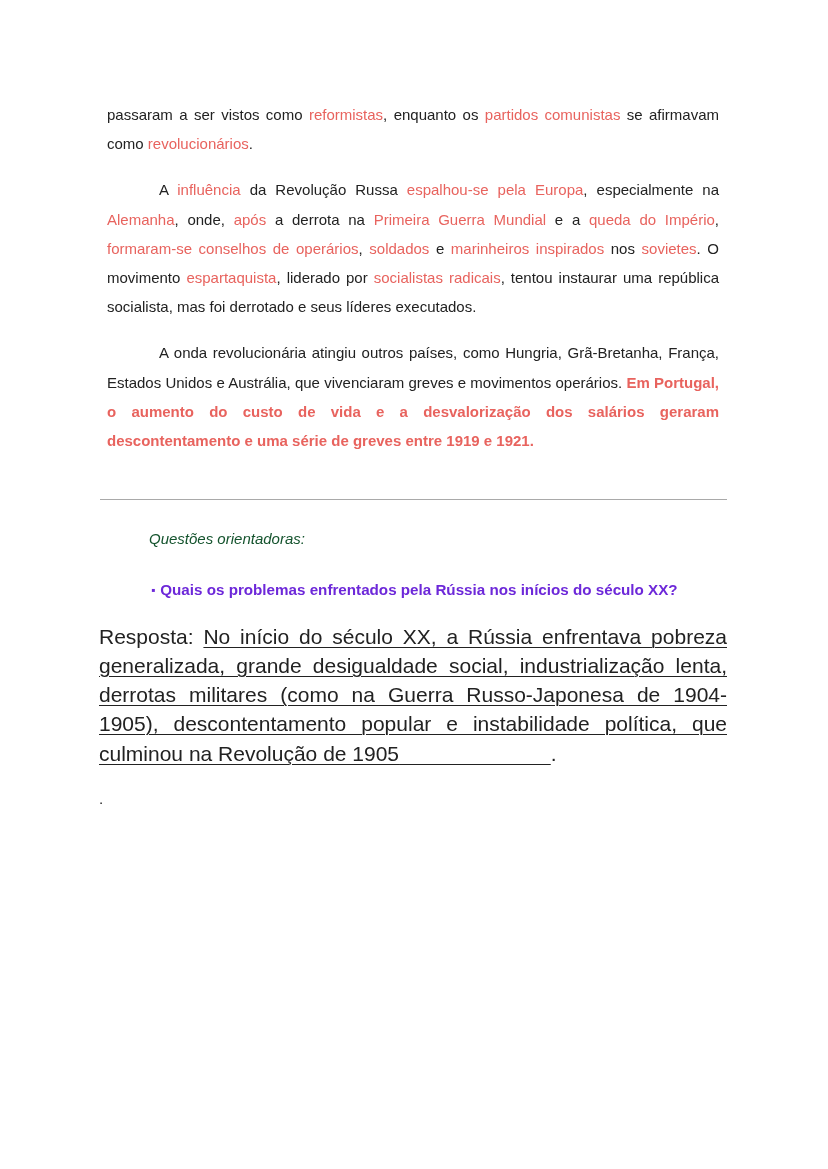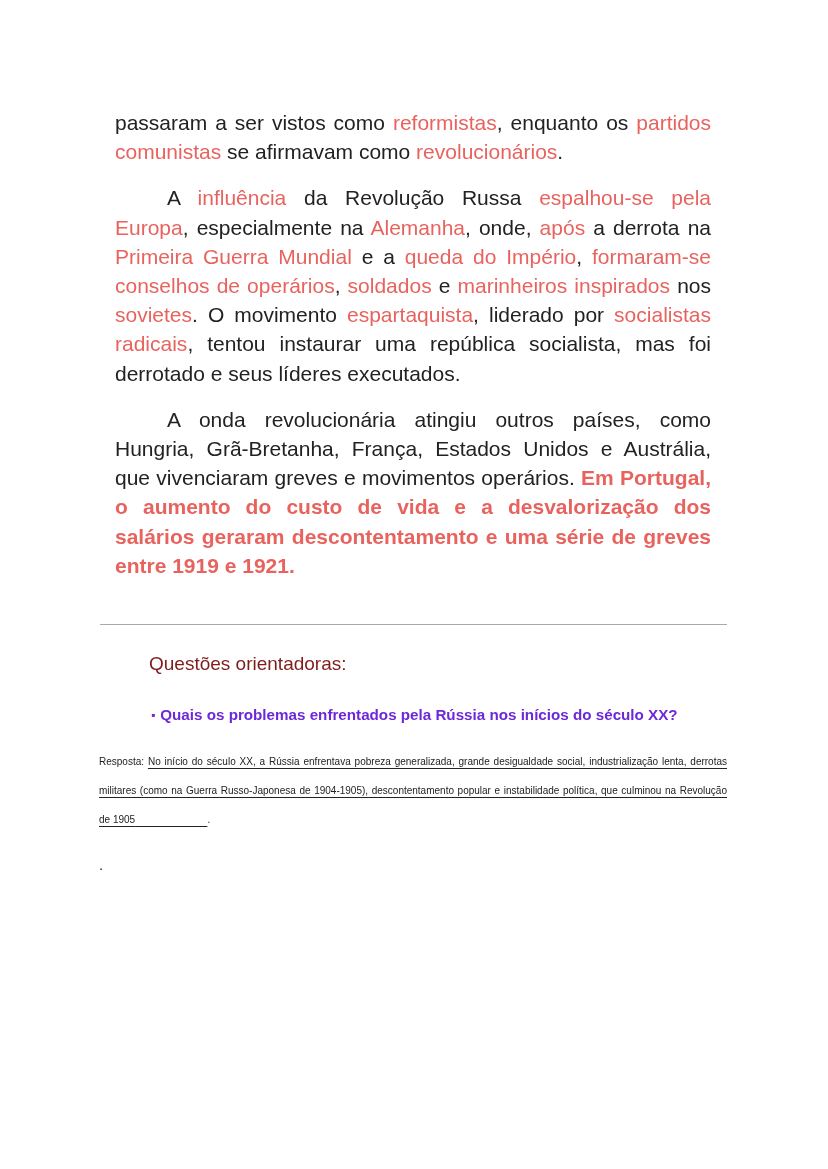--- a/index.html
+++ b/index.html
@@ -16,26 +16,26 @@
   }
   .page {
     position: relative;
     width: 828px;
     height: 1169px;
     background: #ffffff;
     box-sizing: border-box;
     padding: 92px 101px 0 99px;
   }
   .body-text {
-    font-size: 21px;
+    font-size: 15px;
     line-height: 29.2px;
     text-align: justify;
     text-justify: inter-word;
     color: #222222;
-    margin: 16px;
+    margin: 8px;
   }
   .body-text + .body-text {
     margin-top: 17px;
   }
   .indent {
     text-indent: 52px;
   }
   .red {
     color: #e8635e;
   }
@@ -44,41 +44,42 @@
     font-weight: bold;
   }
   .divider {
     border: none;
     border-top: 1px solid #a9a9a9;
     margin: 44px 0 0 1px;
     width: 627px;
     height: 0;
   }
   .section-label {
-    font-size: 19px;
+    font-size: 15px;
     line-height: 29px;
-    color: #7f1d1d;
+    color: #14532d;
     margin: 24px 0 0 0;
     padding-left: 50px;
+    font-style: italic;
   }
   .question {
     font-size: 15.2px;
     line-height: 29px;
     font-weight: bold;
     color: #6d28d9;
     margin: 22px 0 0 0;
     padding-left: 52px;
   }
   .q-bullet {
     font-size: 12px;
     vertical-align: 1.5px;
     margin-right: 5px;
   }
   .answer {
-    font-size: 10px;
+    font-size: 21px;
     line-height: 29.2px;
     text-align: justify;
     text-justify: inter-word;
     color: #222222;
     margin: 17px 0 0 0;
   }
   .answer .ans-text {
     text-decoration: underline;
     text-underline-offset: 3px;
     text-decoration-thickness: 1px;

